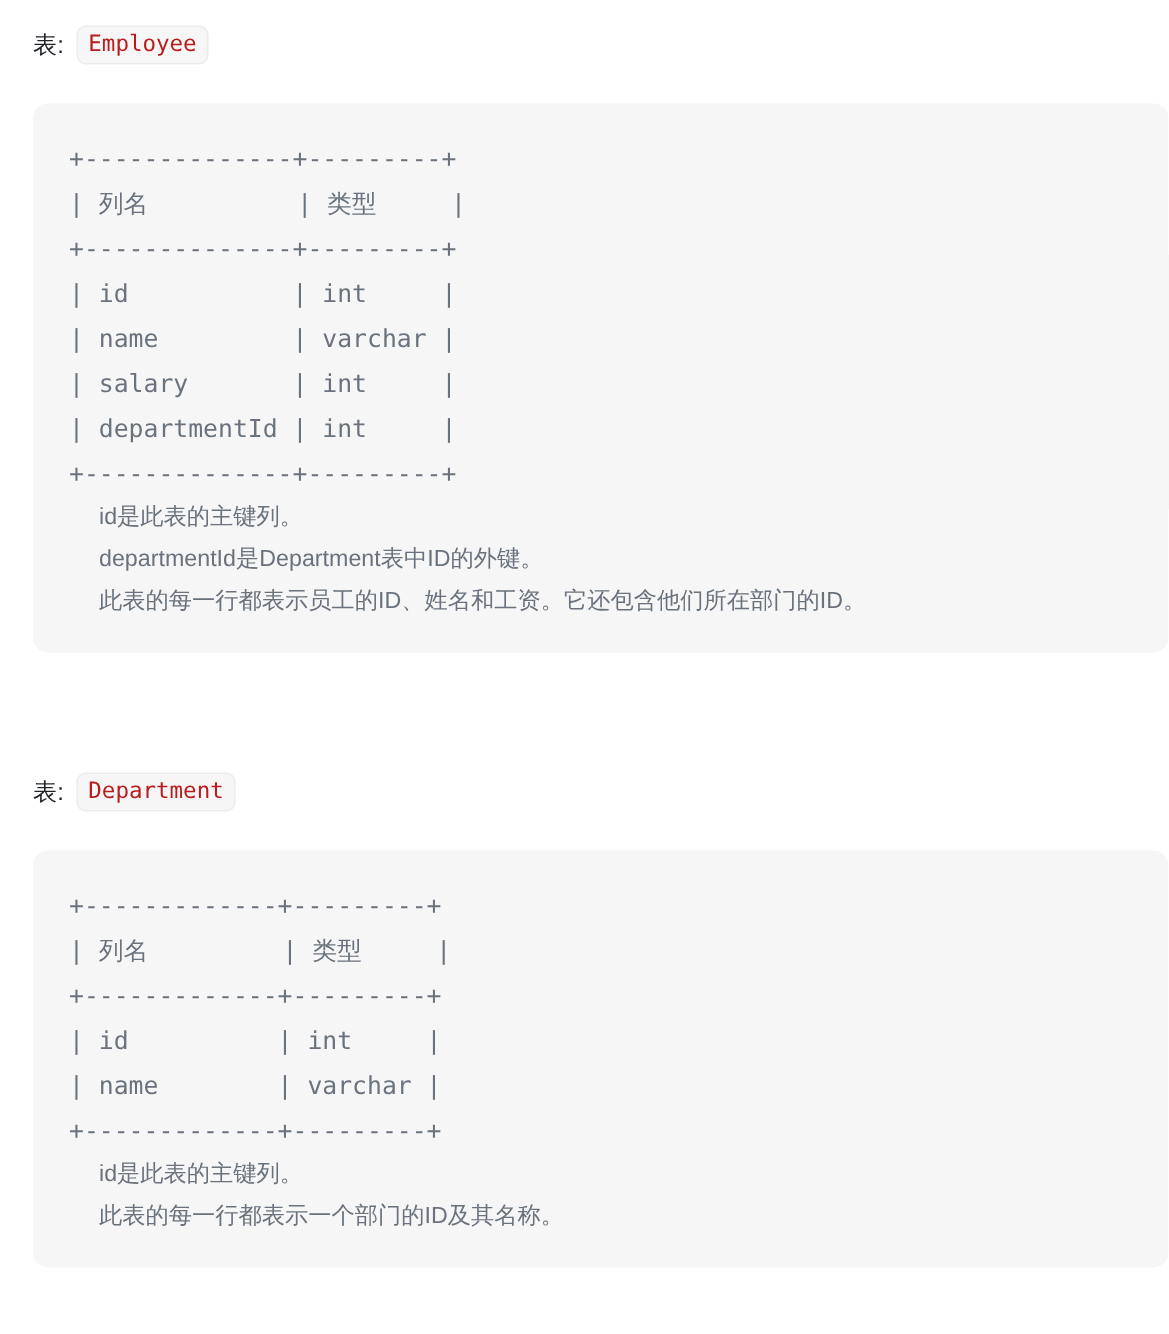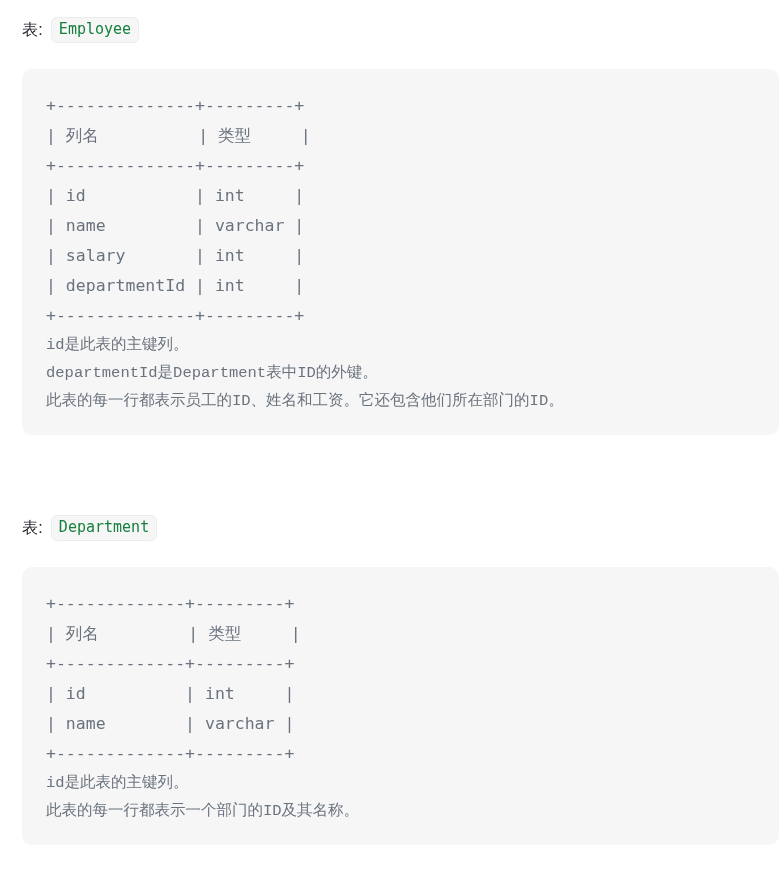--- a/index.html
+++ b/index.html
@@ -38,21 +38,21 @@
   .inline-code {
     display: inline-block;
     margin-left: 8px;
     padding: 3px 7px 4px 7px;
     background: #f6f6f7;
     border: 1px solid #ebebec;
     border-radius: 6px;
     font-family: "DejaVu Sans Mono", "Liberation Mono", monospace;
     font-size: 15px;
     line-height: 17px;
-    color: #15803d;
+    color: #b91c1c;
     white-space: pre;
   }
 
   
   .code-block {
     background: #f6f6f7;
     border-radius: 10px;
     margin: 0 0 0 22px;
     width: 757px;
     box-sizing: border-box;
@@ -65,21 +65,22 @@
     line-height: 30px;
     color: #6a737d;
     white-space: pre;
     overflow: visible;
     letter-spacing: 0px;
   }
   .code-block pre.desc {
     font-size: 15.5px;
     line-height: 28px;
     color: #6a737d;
-    font-family: Liberation Mono, monospace;
+    font-family: Liberation Sans, sans-serif;
+    margin-left: 20px;
   }
 
   .gap-between { height: 76px; }
   .label-gap { height: 22px; }
   .bottom-pad { height: 22px; }
 </style>
 </head>
 <body>
 
 <div class="page">

